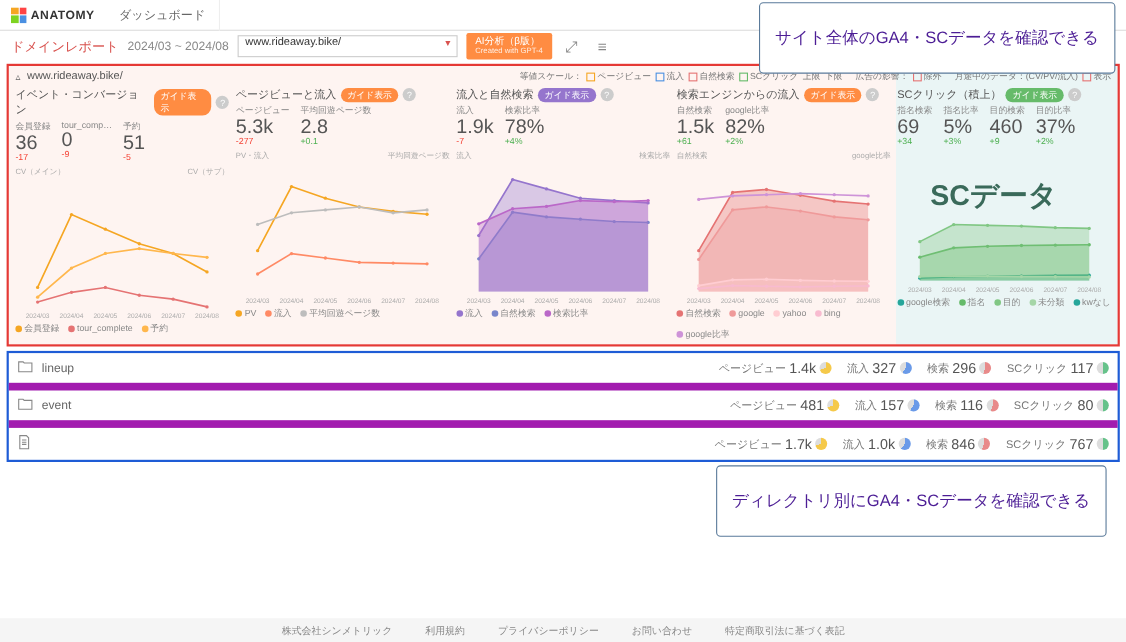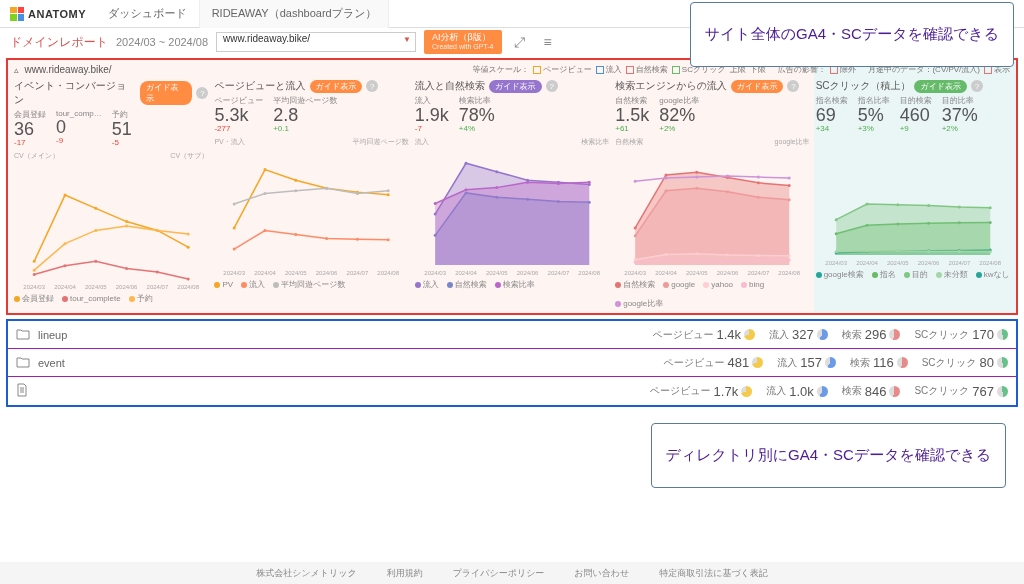--- a/index.html
+++ b/index.html
@@ -39,21 +39,21 @@
 .metric .val{font-size:18px;color:#555;line-height:1}
 .metric .sub{font-size:8px;color:#4caf50}
 .metric .sub.neg{color:#f44336}
 .mini-lbl{font-size:7px;color:#aaa}
 svg.chart{width:100%;height:130px;display:block}
 .chart-legend{display:flex;gap:8px;font-size:8px;color:#888;margin-top:2px;flex-wrap:wrap}
 .chart-legend .cl{display:flex;align-items:center;gap:2px}
 .cl .dot{width:6px;height:6px;border-radius:50%}
 .ga4-overlay{position:absolute;font-size:26px;font-weight:700;color:#5a4a4a;pointer-events:none}
 .dir-panel{border:2px solid #1e5cd6;margin:4px 6px;background:#fff}
-.dir-row{display:flex;align-items:center;padding:6px 8px;border-bottom:1px solid #a21caf;font-size:11px}
+.dir-row{display:flex;align-items:center;padding:6px 8px;border-bottom:7px solid #a21caf;font-size:11px}
 .dir-row:last-child{border-bottom:none}
 .dir-icon{width:16px;margin-right:6px;color:#888}
 .dir-name{flex:1;color:#666}
 .dir-stats{display:flex;gap:14px;font-size:10px;color:#777;align-items:center}
 .stat{display:flex;align-items:center;gap:3px}
 .stat .num{font-size:13px;color:#555}
 .stat .pie{width:11px;height:11px;border-radius:50%}
 .footer{position:absolute;bottom:0;left:0;right:0;height:22px;background:#f5f5f5;display:flex;align-items:center;justify-content:center;gap:30px;font-size:9px;color:#888}
 .arrow-down{width:0;height:0;border-left:5px solid transparent;border-right:5px solid transparent;border-top:8px solid #5a7a9a;position:absolute}
 </style>
@@ -64,21 +64,20 @@
   <div class="logo">
     <span class="logo-icon">
         <span></span>
         <span></span>
         <span></span>
         <span></span>
       </span>
     <span>ANATOMY</span>
   </div>
   <div class="tab">ダッシュボード</div>
-  <div class="tab active">RIDEAWAY（dashboardプラン）</div>
 </div>
 
 <div class="callout callout1">サイト全体のGA4・SCデータを確認できる</div>
 
 <div class="subbar">
   <span class="domain-report">ドメインレポート</span>
   <span class="date-range">2024/03 ~ 2024/08</span>
   <div class="url-select"><span>www.rideaway.bike/</span></div>
   <div class="ai-btn">
     <span>AI分析（β版）</span><small>Created with GPT-4</small>
@@ -121,20 +120,21 @@
           <span>除外</span>
         </span>
       <span style="margin-left:8px">月途中のデータ：(CV/PV/流入)</span>
       <span class="lg">
           <span class="sw" style="border-color:#e57373"></span>
           <span>表示</span>
         </span>
     </div>
   </div>
 
+  <div class="ga4-overlay" style="top:100px;right:55px;color:#3a6a5a">SCデータ</div>
 
   <div class="charts" id="charts-container">
       <div class="chart-card">
     <div class="chart-title">
           <span>イベント・コンバージョン</span>
           <span class="guide-btn ">ガイド表示</span>
           <span class="help-dot">?</span>
         </div>
     <div class="metrics">
           <div class="metric">
@@ -484,21 +484,21 @@
           <span class="num">327</span>
           <span class="pie" style="background:conic-gradient(#6a9ae8 0 60%,#ddd 0)"></span>
         </span>
       <span class="stat">
           <span>検索</span>
           <span class="num">296</span>
           <span class="pie" style="background:conic-gradient(#e88a8a 0 55%,#ddd 0)"></span>
         </span>
       <span class="stat">
           <span>SCクリック</span>
-          <span class="num">170</span>
+          <span class="num">117</span>
           <span class="pie" style="background:conic-gradient(#66c28a 0 50%,#ddd 0)"></span>
         </span>
     </div>
     </div>
     <div class="dir-row">
       <span class="dir-icon"><svg width="14" height="12" viewBox="0 0 14 12">
           <path d="M1 2h4l1 1h7v8H1z" fill="none" stroke="#888"></path>
         </svg></span>
     <span class="dir-name">event</span>
     <div class="dir-stats">

